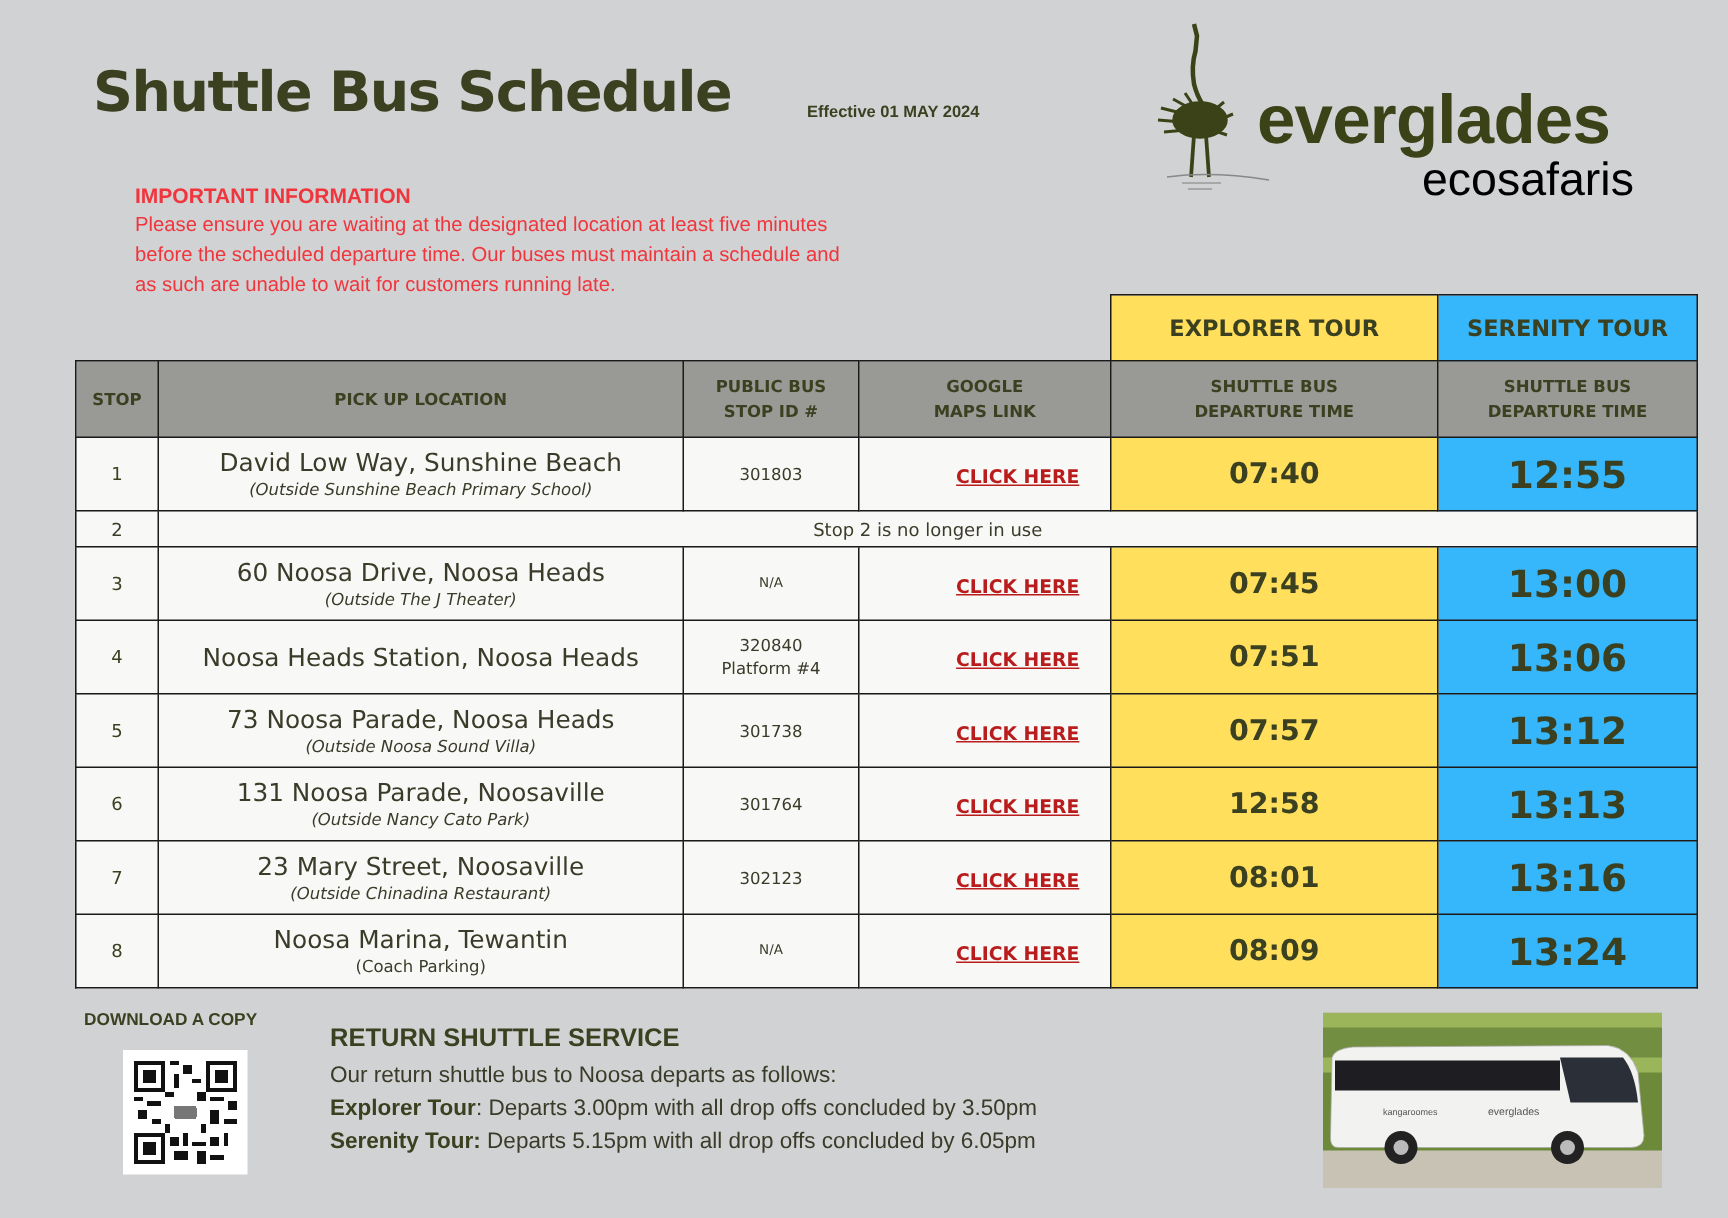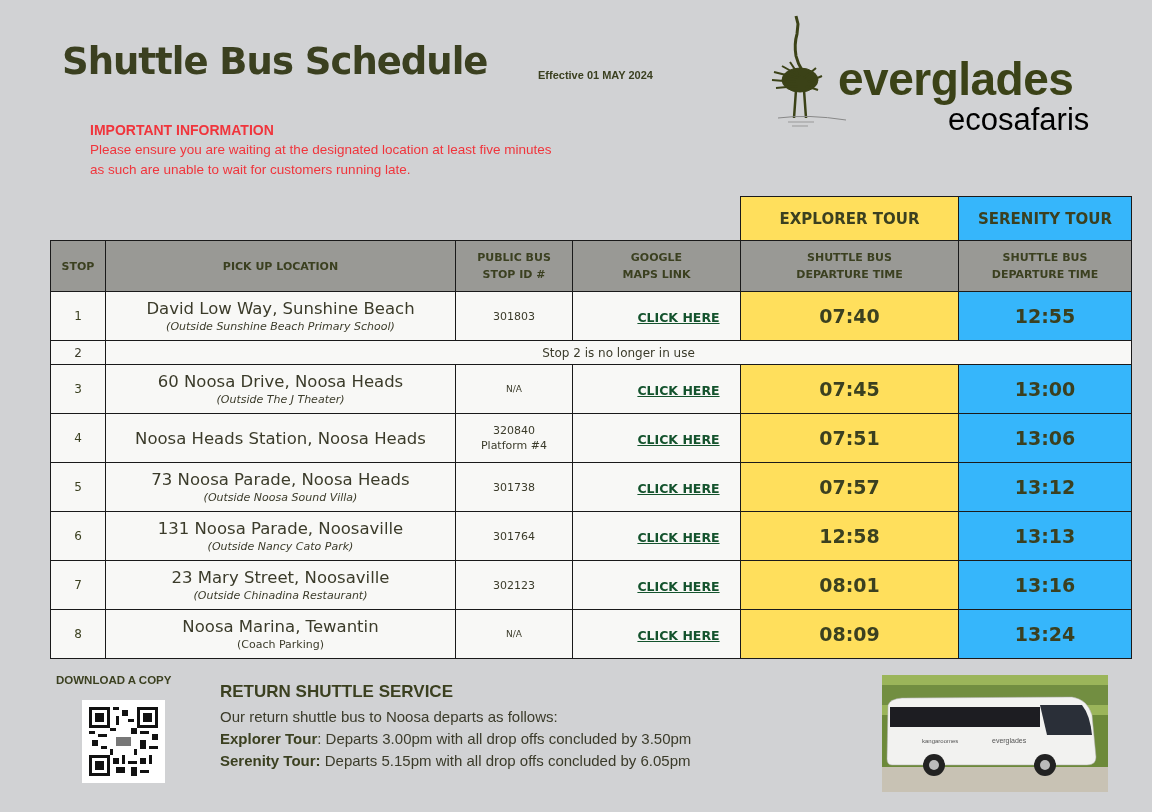--- a/index.html
+++ b/index.html
@@ -23,23 +23,23 @@
   .tour-row .serenity { background: #36b6fb; }
   .head-row th { background: #999995; height: 51px; font-size: 11px; font-weight: bold; color: #3b4020; line-height: 17px; }
   .data-row td { background: #f8f8f6; height: 49px; }
   .stop { width: 55px; font-size: 12px; color: #3b4020; }
   .loc { width: 350px; }
   .loc .main { font-size: 16.5px; color: #3b3b2a; display: block; }
   .loc .sub { font-size: 11px; font-style: italic; color: #3b3b2a; display: block; margin-top: 2px; }
   .busid { width: 117px; font-size: 11px; color: #3b3b2a; line-height: 15px; }
   .busid.na { font-size: 9px; }
   .maps { width: 168px; }
-  .maps a { font-size: 12.5px; font-weight: bold; color: #14532d; text-decoration: underline; margin-left: 44px; }
+  .maps a { font-size: 12.5px; font-weight: bold; color: #b91c1c; text-decoration: underline; margin-left: 44px; }
   .t-exp { width: 218px; background: #ffdf5c !important; font-size: 19px; font-weight: bold; color: #3b4020; }
-  .t-ser { width: 173px; background: #36b6fb !important; font-size: 19px; font-weight: bold; color: #3b4020; }
+  .t-ser { width: 173px; background: #36b6fb !important; font-size: 25px; font-weight: bold; color: #3b4020; }
   .unused-row td { background: #f8f8f6; height: 24px; font-size: 12px; color: #3b3b2a; }
 
   .download { position: absolute; left: 56px; top: 674px; font-size: 11.5px; font-weight: bold; color: #3b4020; font-family: "Liberation Sans", sans-serif; }
   .qr { position: absolute; left: 82px; top: 700px; width: 83px; height: 83px; background: #fff; }
   .qr svg { position: absolute; left: 7px; top: 7px; }
   .ret { position: absolute; left: 220px; top: 682px; width: 610px; color: #3b3b2a; font-family: "Liberation Sans", sans-serif; }
   .ret .head { font-size: 17px; font-weight: bold; color: #3b4020; margin-bottom: 4px; }
   .ret .line { font-size: 15px; line-height: 22px; }
   .ret b { color: #3b4020; }
   .bus { position: absolute; left: 882px; top: 675px; width: 226px; height: 117px; overflow: hidden; }
@@ -47,20 +47,21 @@
 </head>
 <body>
 
 <div class="title">Shuttle Bus Schedule</div>
 <div class="effective">Effective 01 MAY 2024</div>
 
 <div class="info">
   <div class="head">IMPORTANT INFORMATION</div>
   <div class="body">
     <div>Please ensure you are waiting at the designated location at least five minutes</div>
+    <div>before the scheduled departure time. Our buses must maintain a schedule and</div>
     <div>as such are unable to wait for customers running late.</div>
   </div>
 </div>
 
 <div class="logo">
   <svg width="90" height="118" viewBox="0 0 90 118">
     <g fill="#3b4217" stroke="#3b4217">
       <path d="M28 2 L30 10 L29 20 Q26 30 28 42 Q30 50 34 56" fill="none" stroke-width="3"></path>
       <ellipse cx="32" cy="66" rx="18" ry="12"></ellipse>
       <path d="M6 58 L30 64 M4 66 L28 68 M8 74 L30 72 M14 52 L32 62 M48 54 L36 64 M54 62 L40 68 M50 76 L38 72 M22 48 L30 60" stroke-width="2" fill="none"></path>

